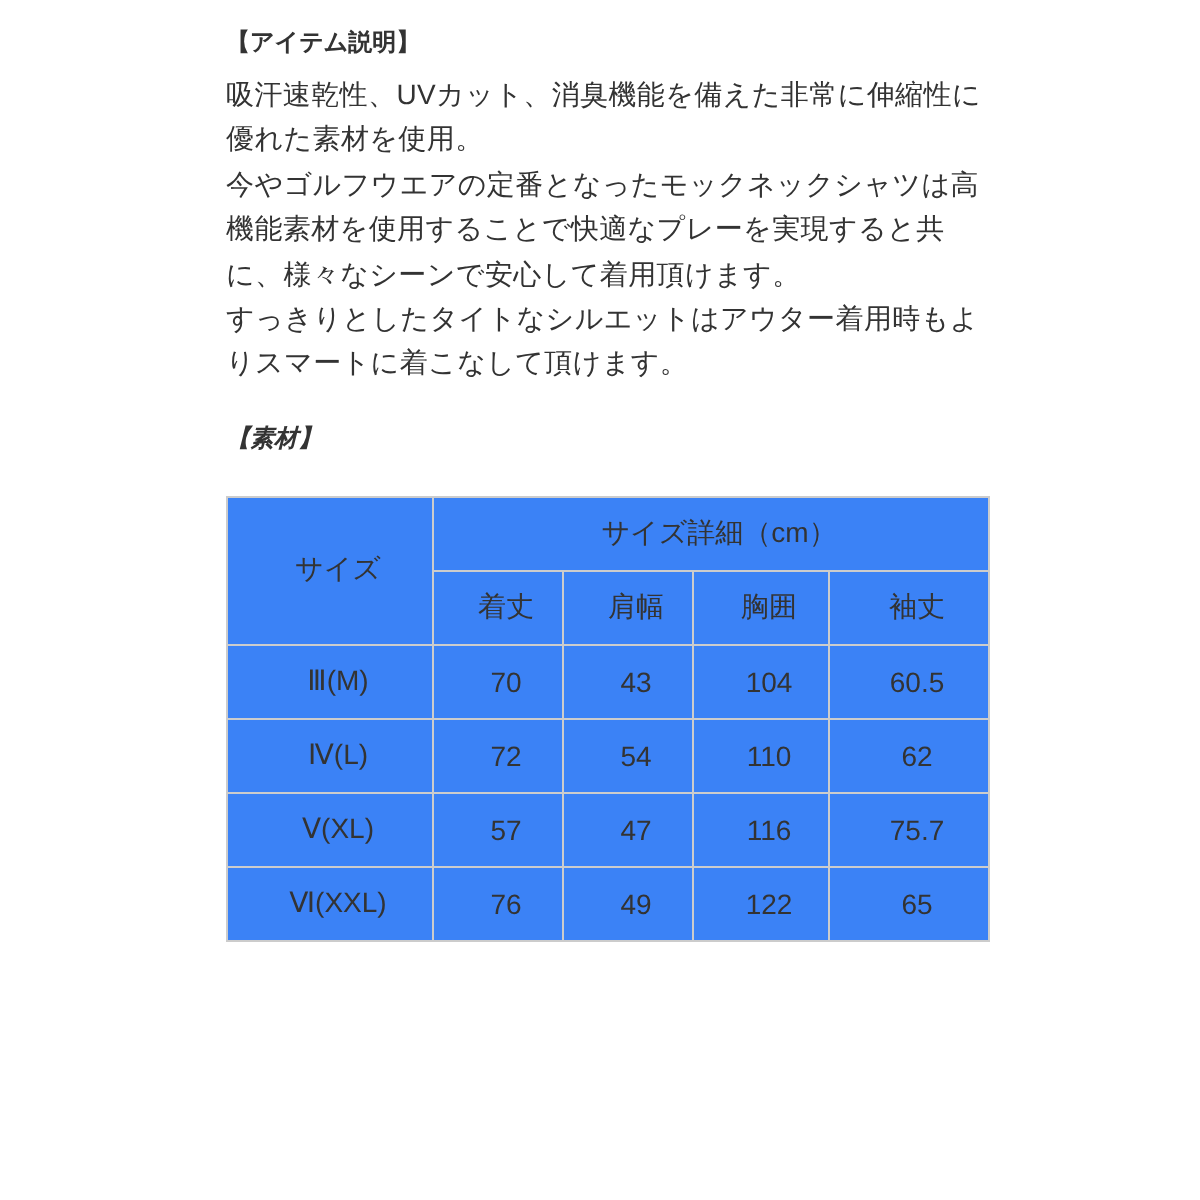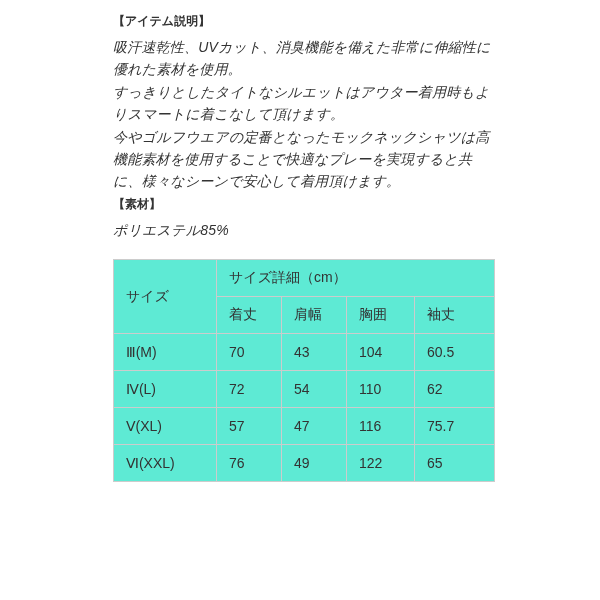--- a/index.html
+++ b/index.html
@@ -27,60 +27,60 @@
     margin: 0 0 4px 0;
     color: #333333;
   }
   .body-text {
     margin: 0;
     font-size: 14px;
     line-height: 22.4px;
     letter-spacing: 0.2px;
     word-break: break-all;
     color: #333333;
-    font-style: italic;
   }
   .material-heading {
+    margin-top: 15px;
+    font-style: italic;
   }
   table.size-table {
     border-collapse: collapse;
     margin-top: 18px;
     width: 381px;
     table-layout: fixed;
     font-size: 14px;
     color: #333333;
   }
   table.size-table th,
   table.size-table td {
     border: 1px solid #cccccc;
     font-weight: normal;
-    text-align: left;
+    text-align: center;
     vertical-align: middle;
     padding: 0 4px 0 12px;
     height: 36px;
-    background: #5eead4;
+    background: #3b82f6;
   }
 </style>
 </head>
 <body>
 
 <div class="content">
 
   <h2 class="section-heading">【アイテム説明】</h2>
 
   <div>
     <p class="body-text">吸汗速乾性、UVカット、消臭機能を備えた非常に伸縮性に優れた素材を使用。</p>
+    <p class="body-text">今やゴルフウエアの定番となったモックネックシャツは高機能素材を使用することで快適なプレーを実現すると共に、様々なシーンで安心して着用頂けます。</p>
     <p class="body-text">すっきりとしたタイトなシルエットはアウター着用時もよりスマートに着こなして頂けます。</p>
-    <p class="body-text">今やゴルフウエアの定番となったモックネックシャツは高機能素材を使用することで快適なプレーを実現すると共に、様々なシーンで安心して着用頂けます。</p>
   </div>
 
   <h2 class="section-heading material-heading">【素材】</h2>
 
   <div>
-    <p class="body-text">ポリエステル85%</p>
   </div>
 
   <table class="size-table">
     <colgroup>
       <col style="width:103px">
       <col style="width:65px">
       <col style="width:65px">
       <col style="width:68px">
       <col style="width:80px">
     </colgroup>

